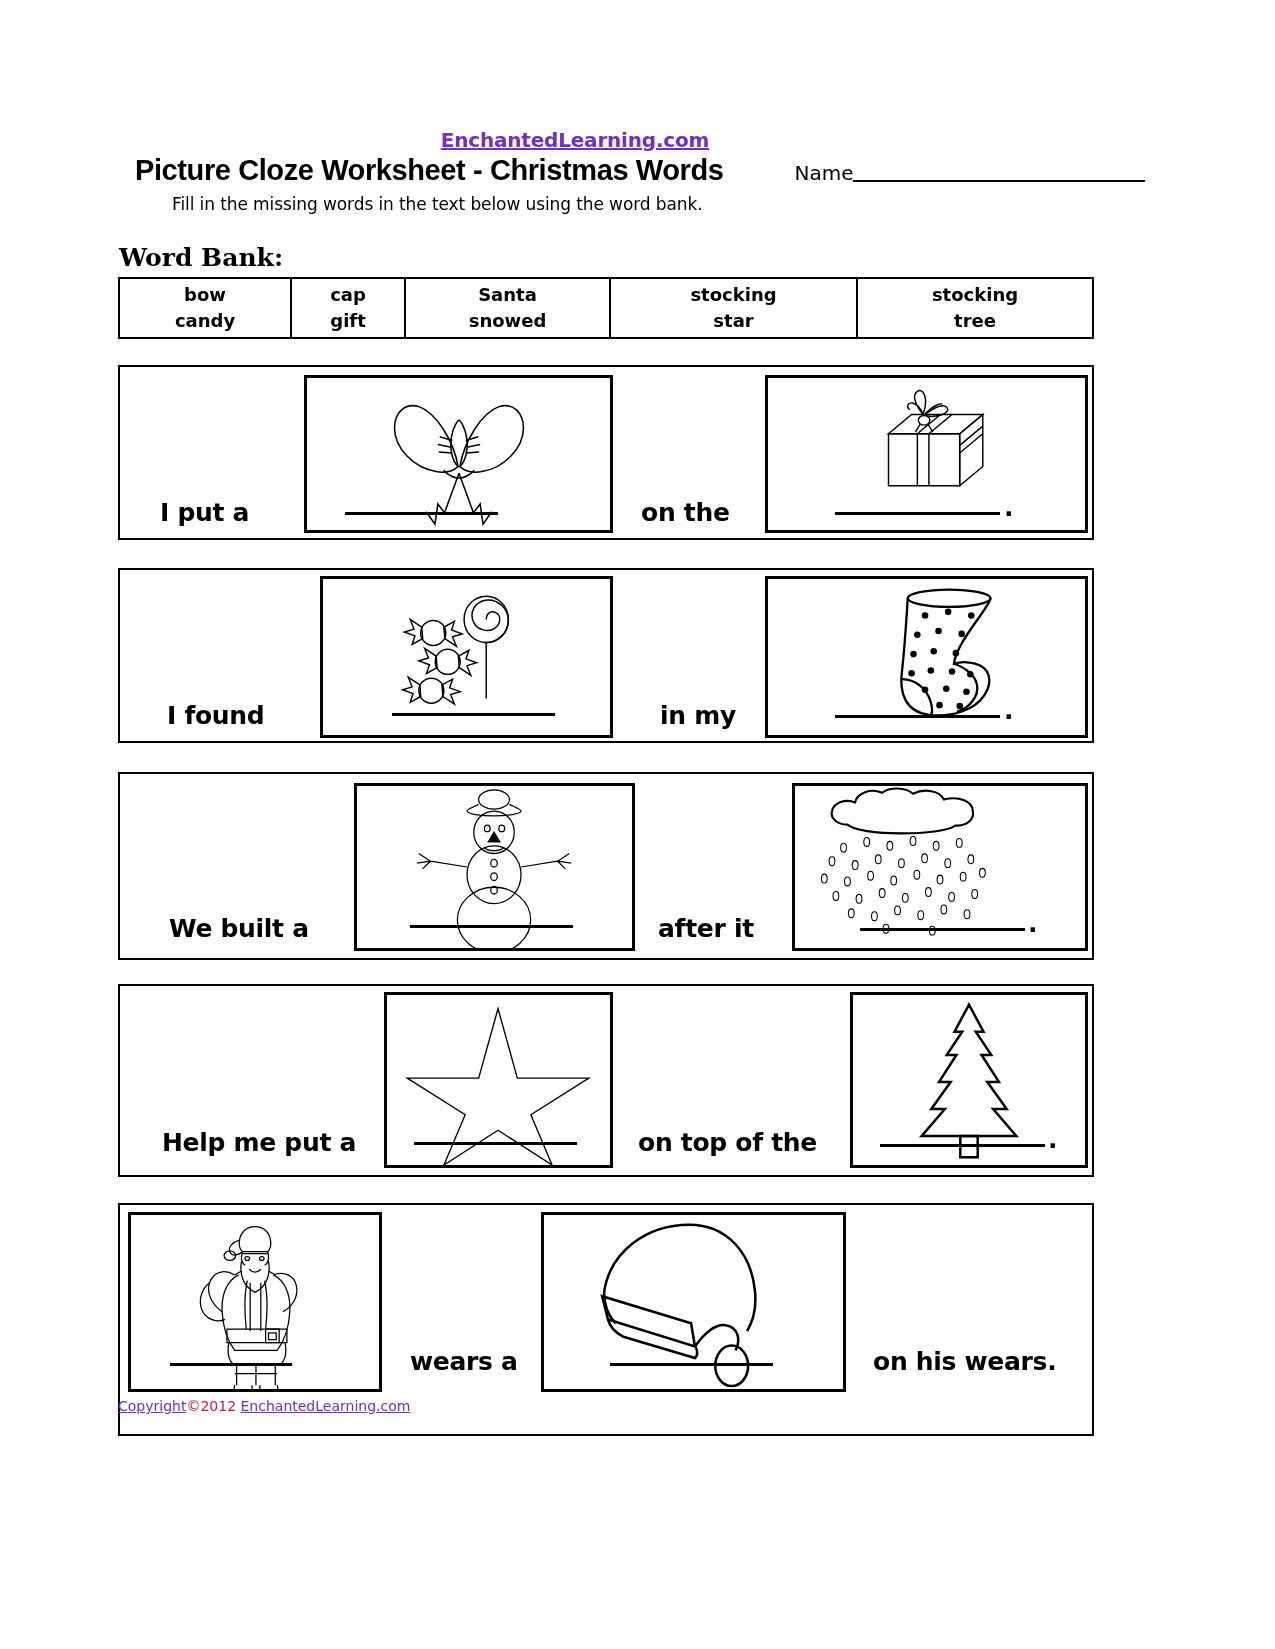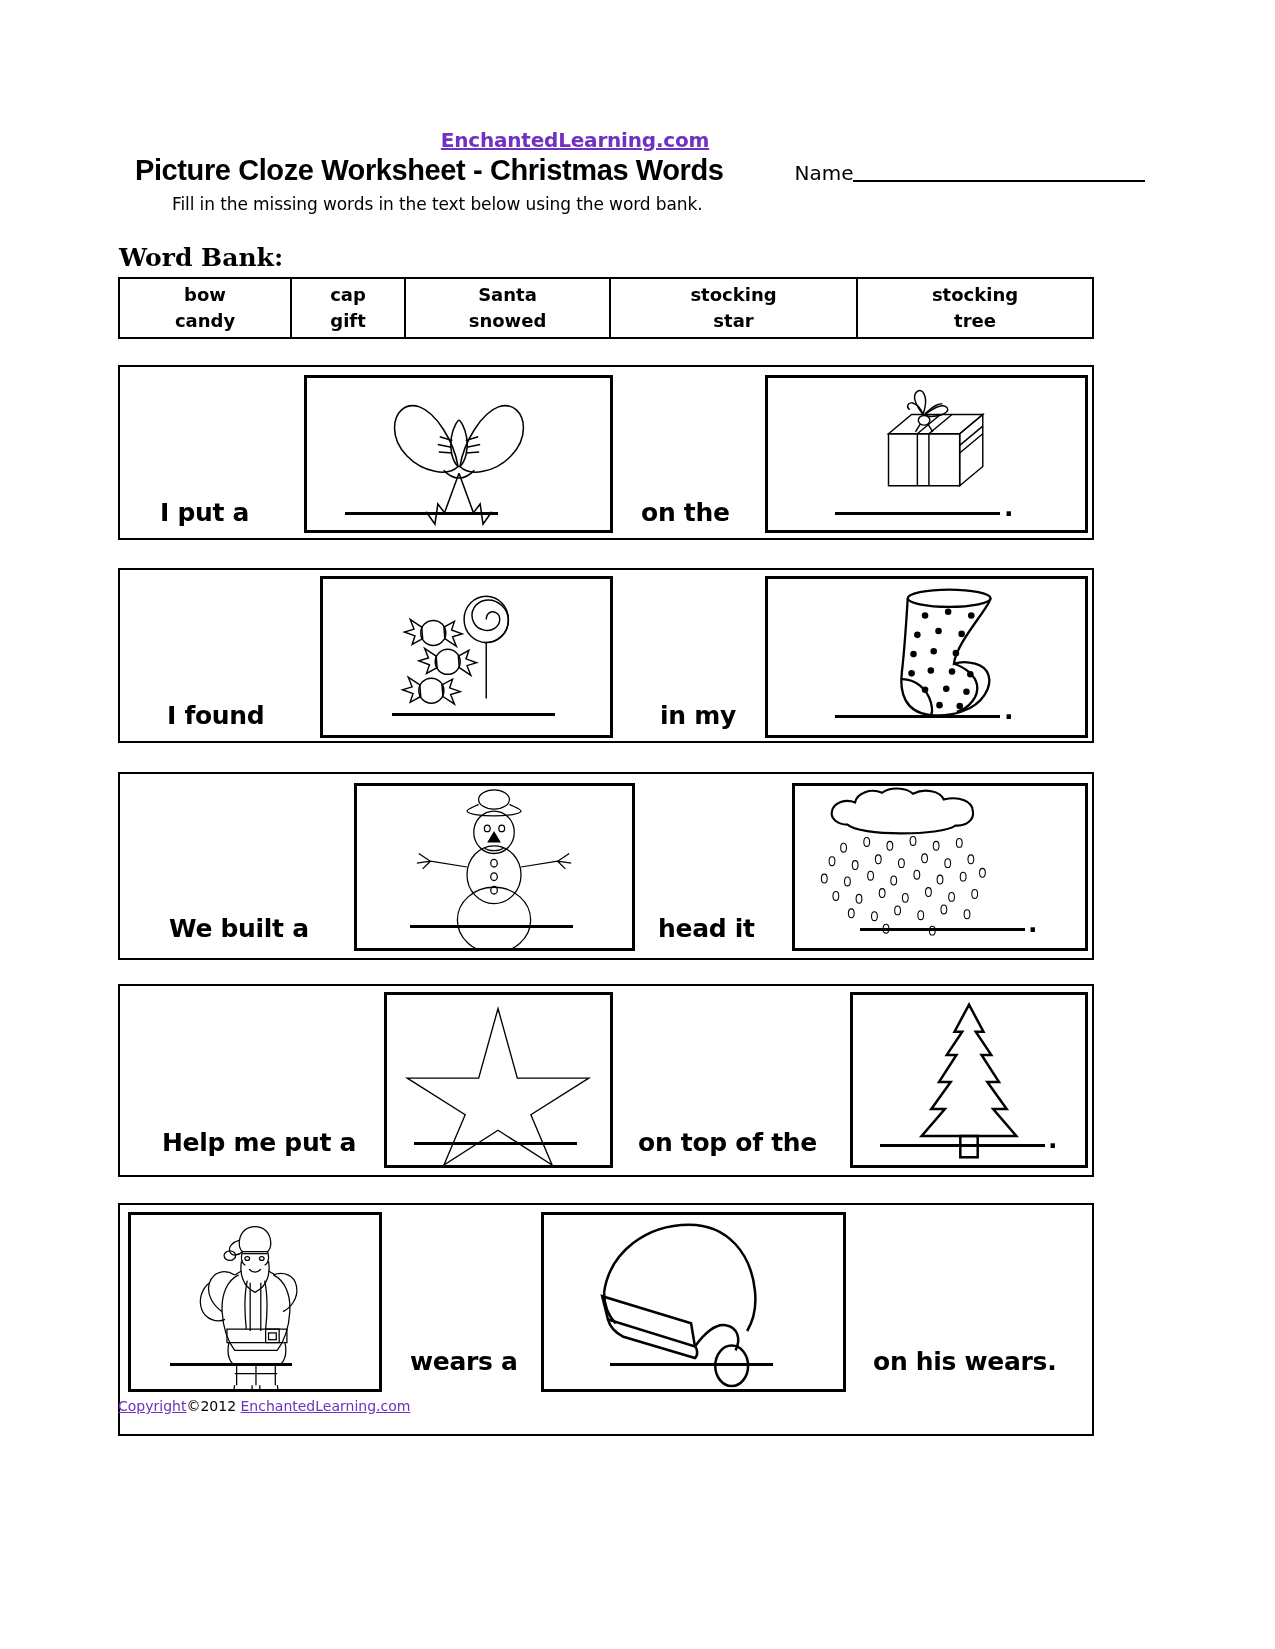--- a/index.html
+++ b/index.html
@@ -163,21 +163,21 @@
   .footer {
     position: absolute;
     left: 118px; top: 1398px;
     font-family: "DejaVu Sans", sans-serif;
     font-size: 14px;
   }
   .footer a, .footer .lnk {
     color: #7030c0;
     text-decoration: underline;
   }
-  .footer .mid { color: #000000; text-decoration: none; }
+  .footer .mid { color: #be185d; text-decoration: none; }
 
   svg { display: block; }
 </style>
 </head>
 <body>
 
 <div class="page">
 
   <div class="site-link-row">
     <span class="site-link">EnchantedLearning.com</span>
@@ -356,21 +356,21 @@
             <ellipse cx="140" cy="94" rx="3.4" ry="4"></ellipse>
             <ellipse cx="140" cy="108" rx="3.4" ry="4"></ellipse>
             <path d="M112 84 L74 78 M74 78 L62 70 M74 78 L60 80 M74 78 L66 86"></path>
             <path d="M168 84 L206 78 M206 78 L218 70 M206 78 L220 80 M206 78 L214 86"></path>
           </g>
         </svg>
       </div>
 
       <div class="blank-line" style="left:290px; top:151px; width:163px;"></div>
 
-      <div class="sent-text" style="left:538px; top:140px;">head it</div>
+      <div class="sent-text" style="left:538px; top:140px;">after it</div>
 
       <div class="picbox" style="left:672px; top:9px; width:296px; height:168px;">
         <svg class="art" viewBox="0 0 296 168">
           <g fill="none" stroke="#000" stroke-width="2.2">
             <path d="M52 40 C42 40 34 34 36 26 C38 17 50 13 60 17 C62 7 76 2 88 7 C96 1 112 1 120 8 C132 2 148 5 152 14 C168 10 182 16 182 26 C184 34 176 42 164 41 C150 52 64 52 52 40 Z"></path>
           </g>
           <g fill="none" stroke="#000" stroke-width="1.1">
             <ellipse cx="48" cy="64" rx="3" ry="4.6"></ellipse>
               <ellipse cx="72" cy="58" rx="3" ry="4.6"></ellipse>
             <ellipse cx="96" cy="62" rx="3" ry="4.6"></ellipse>

